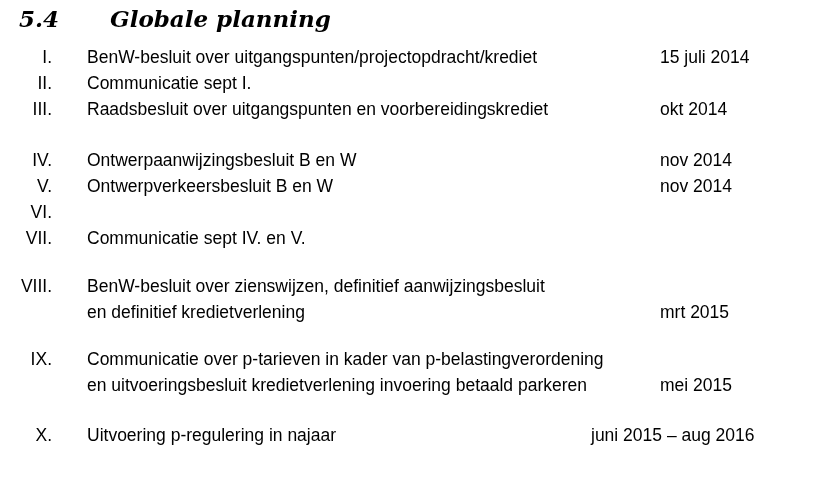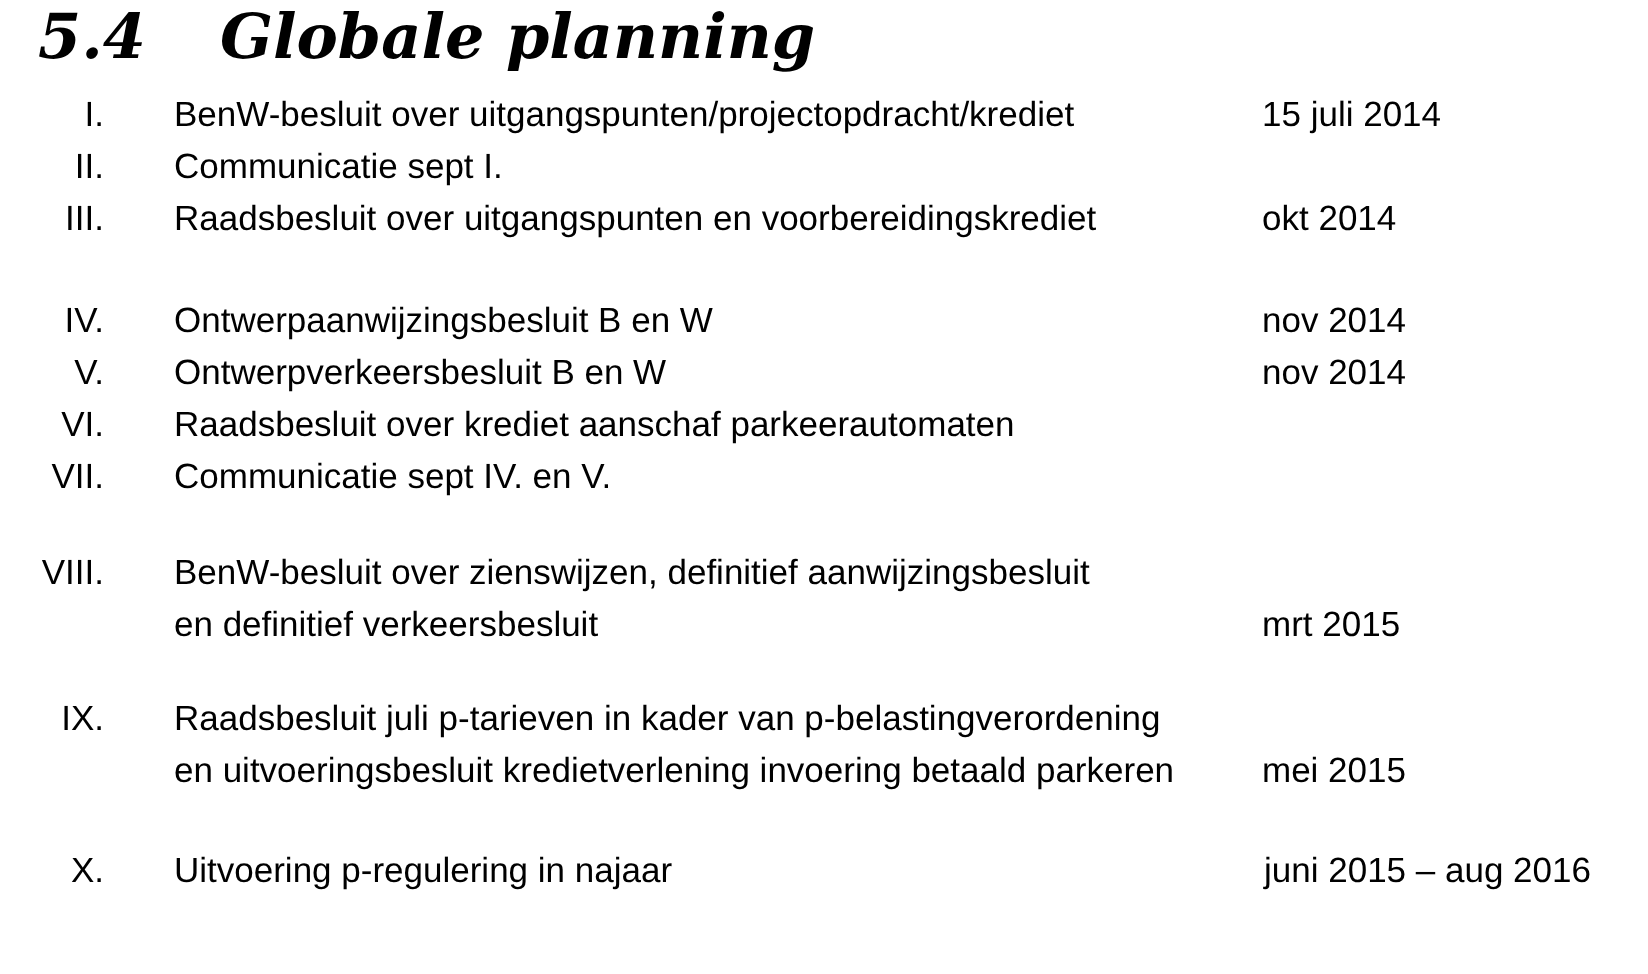--- a/index.html
+++ b/index.html
@@ -1,28 +1,28 @@
 <!DOCTYPE html>
 <html><head>
   <meta charset="utf-8">
   <style>
     html, body { margin: 0; padding: 0; background: #ffffff; }
     body { width: 824px; height: 487px; position: relative; overflow: hidden;
            font-family: "Liberation Sans", "DejaVu Sans", sans-serif; color: #000; }
     .heading { position: absolute; top: 2px; left: 0; height: 34px; width: 824px;
                font-family: "DejaVu Serif", "Liberation Serif", serif; font-weight: bold;
-               font-style: italic; font-size: 31px; line-height: 34px; text-align: center; }
+               font-style: italic; font-size: 23px; line-height: 34px; text-align: center; }
     .heading .num { position: absolute; left: 19px; }
     .heading .title { position: absolute; left: 110px; }
     .row { position: absolute; left: 0; width: 824px; height: 26px;
            font-size: 17.5px; line-height: 26px; white-space: nowrap; }
     .numeral { position: absolute; right: 772px; text-align: right; }
     .desc { position: absolute; left: 87px; }
-    .date { position: absolute; left: 631px; }
-    .date.wide { left: 591px; margin-left: 41px; }
+    .date { position: absolute; left: 660px; }
+    .date.wide { left: 591px; }
   </style>
 </head>
 <body>
 
 <div class="heading">
   <span class="num">5.4</span>
   <span class="title">Globale planning</span>
 </div>
 
 <div class="row" style="top:44px">
@@ -49,40 +49,39 @@
 </div>
 
 <div class="row" style="top:173px">
   <span class="numeral">V.</span>
   <span class="desc">Ontwerpverkeersbesluit B en W</span>
   <span class="date">nov 2014</span>
 </div>
 
 <div class="row" style="top:199px">
   <span class="numeral">VI.</span>
-  <span class="desc">Raadsbesluit over krediet aanschaf parkeerautomaten</span>
 </div>
 
 <div class="row" style="top:225px">
   <span class="numeral">VII.</span>
   <span class="desc">Communicatie sept IV. en V.</span>
 </div>
 
 <div class="row" style="top:273px">
   <span class="numeral">VIII.</span>
   <span class="desc">BenW-besluit over zienswijzen, definitief aanwijzingsbesluit</span>
 </div>
 <div class="row" style="top:299px">
-  <span class="desc">en definitief verkeersbesluit</span>
+  <span class="desc">en definitief kredietverlening</span>
   <span class="date">mrt 2015</span>
 </div>
 
 <div class="row" style="top:346px">
   <span class="numeral">IX.</span>
-  <span class="desc">Raadsbesluit juli p-tarieven in kader van p-belastingverordening</span>
+  <span class="desc">Communicatie over p-tarieven in kader van p-belastingverordening</span>
 </div>
 <div class="row" style="top:372px">
   <span class="desc">en uitvoeringsbesluit kredietverlening invoering betaald parkeren</span>
   <span class="date">mei 2015</span>
 </div>
 
 <div class="row" style="top:422px">
   <span class="numeral">X.</span>
   <span class="desc">Uitvoering p-regulering in najaar</span>
   <span class="date wide">juni 2015 – aug 2016</span>

